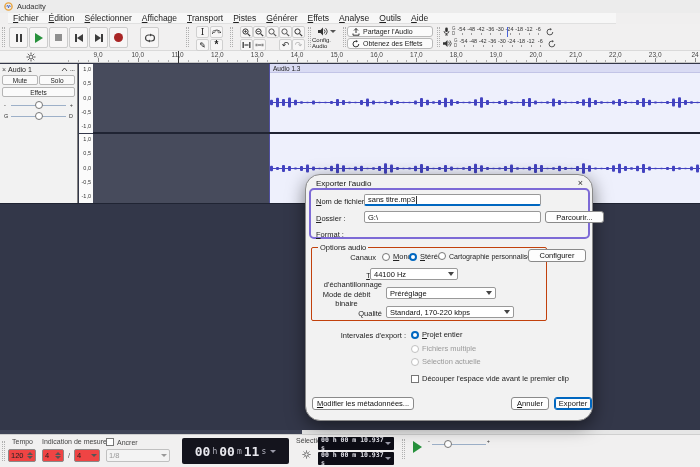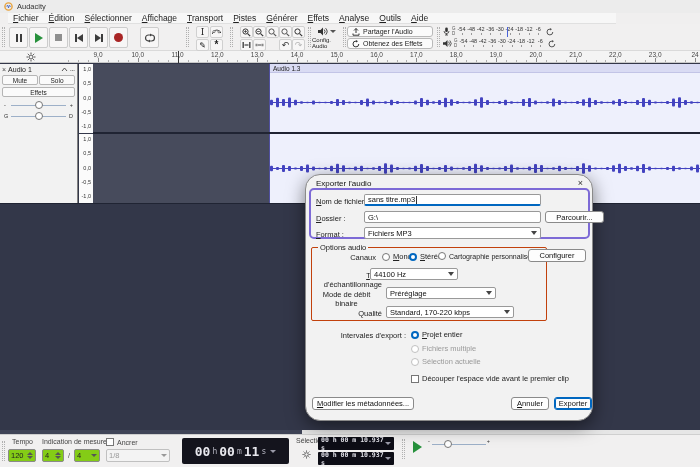--- a/index.html
+++ b/index.html
@@ -63,21 +63,21 @@
   #clipheader { background:#d9dbf3; border-bottom:1px solid #c2c4e6; font-size:6.5px; color:#222; padding-left:3px; height:9px; line-height:9px; }
   .chdiv { left:93px; height:2px; background:#20243376; background:#202433; }
 
   
   #hscroll { left:0; top:430px; width:700px; height:4px; background:#e6e6e6; }
   #hthumb { left:0; top:0; width:302px; height:4px; background:#3f4457; }
 
   
   #bottombar { left:0; top:434px; width:700px; height:33px; background:#f1f0f0; border-top:1px solid #cfcfcf; }
   .blab { font-size:7px; color:#444; }
-  .field { background:#84cc16; border:1px solid #8a8a8a; border-radius:2px; font-size:7.5px; color:#222; display:flex; align-items:center; padding:0 2px; }
+  .field { background:#ef4444; border:1px solid #8a8a8a; border-radius:2px; font-size:7.5px; color:#222; display:flex; align-items:center; padding:0 2px; }
   .field.dis { background:#f3f3f3; color:#9a9a9a; border-color:#c0c0c0; }
   .spin { display:flex; flex-direction:column; justify-content:center; gap:1px; margin-left:auto; }
   .caret-up { width:0;height:0;border-left:3px solid transparent;border-right:3px solid transparent;border-bottom:3px solid #555; }
   .caret-dn { width:0;height:0;border-left:3px solid transparent;border-right:3px solid transparent;border-top:3px solid #555; }
   .caret-dn.lite { border-top-color:#999; }
   #timer { left:182px; top:3px; width:107px; height:26px; background:#14141d; border-radius:2px; display:flex; align-items:center; justify-content:center; gap:2px; }
   #timer .d { font-family:"DejaVu Sans Mono", monospace; font-size:13px; font-weight:bold; color:#e8e8ee; }
   #timer .u { font-family:"DejaVu Sans Mono", monospace; font-size:8px; color:#b6b6c2; }
   .selfield { background:#0d0d16; border-radius:1px; color:#e0e0e8; font-family:"DejaVu Sans Mono", monospace; font-size:6.5px; font-weight:bold; display:flex; align-items:center; justify-content:space-between; padding:0 3px; }
 
@@ -689,24 +689,20 @@
         <span class="caretbar"></span>
     </div>
 
     <span class="abs dlabel mn" style="left:10px;top:39px"><u>D</u>ossier :</span>
     <div class="abs dinput" style="left:58px;top:36px;width:177px;height:12px">
       <span>G:\</span>
     </div>
     <div class="abs dbtn" style="left:239px;top:36px;width:59px;height:12px">Parcourir...</div>
 
     <span class="abs dlabel mn" style="left:10px;top:55px"><u>F</u>ormat :</span>
-    <div class="abs dselect" style="left:58px;top:52px;width:177px;height:12px">
-      <span>Fichiers MP3</span>
-      <span class="chev"></span>
-    </div>
 
     <fieldset>
       <legend>Options audio</legend>
     </fieldset>
     <span class="abs dlabel" style="left:20px;top:78px;width:50px;text-align:right">Canaux</span>
     <div class="abs rrow" style="left:76px;top:77px">
       <span class="radio"></span>
       <span class="rlab mn"><u>M</u>ono</span>
     </div>
     <div class="abs rrow" style="left:103px;top:77px">

